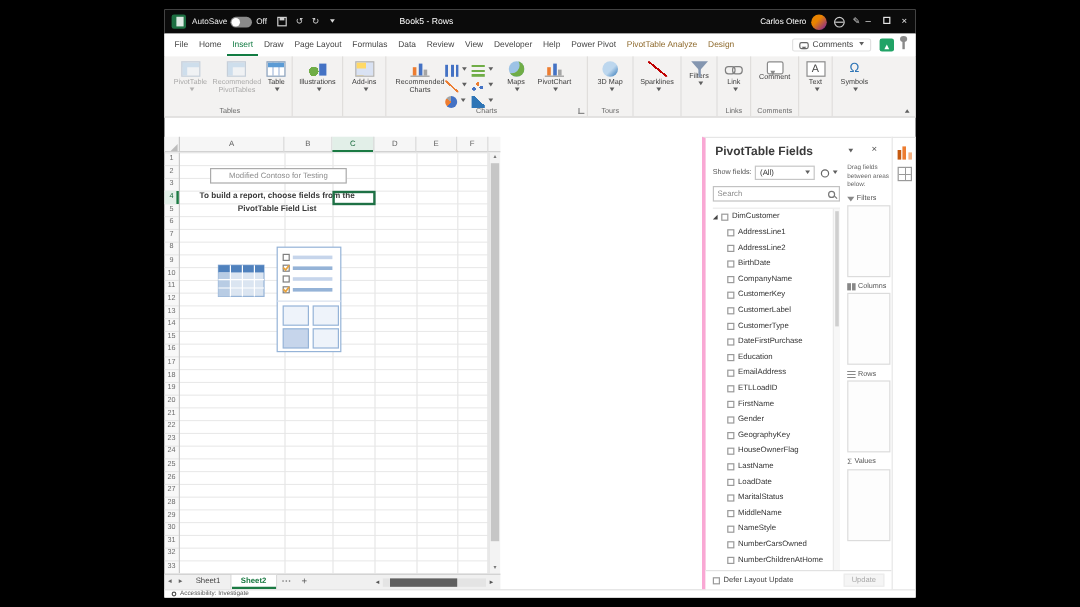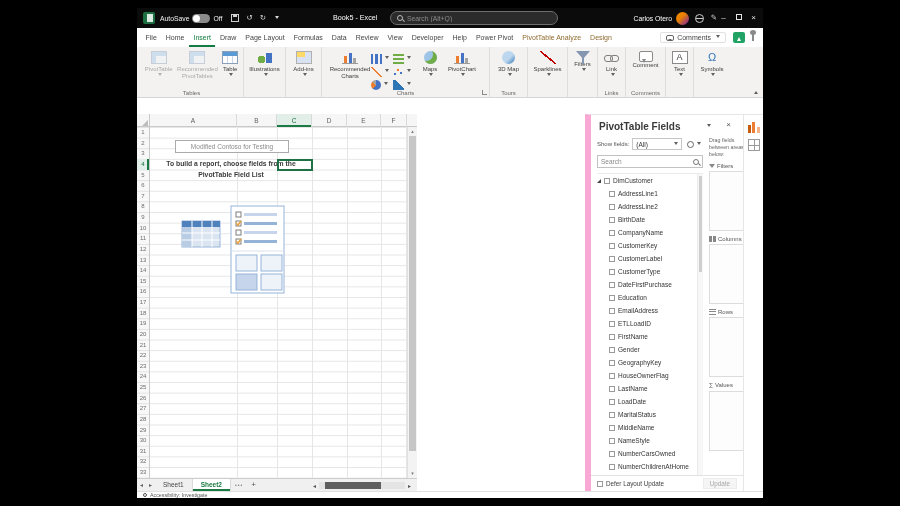--- a/index.html
+++ b/index.html
@@ -132,21 +132,21 @@
 .hscroll{position:absolute;right:3px;top:2px;width:104px;height:9px;display:flex;align-items:center}
 .hscroll .sa{font-size:5px;color:#555;padding:0 2px}
 .htrack{flex:1;height:7px;background:#e4e4e4;position:relative}
 .hthumb{position:absolute;left:6px;top:0;width:56px;height:7px;background:#5f5f5f}
 
 
 .statusbar{position:absolute;left:0;top:483px;width:626px;height:7px;background:#fff;border-top:1px solid #e0e0e0;display:flex;align-items:center;gap:3px;padding-left:6px;font-size:5.3px;color:#555}
 .acc-ic{width:4px;height:4px;border:1px solid #555;border-radius:50%;display:inline-block}
 
 
-.pane{position:absolute;left:448px;top:106px;width:158px;height:377px;background:#fff;border-left:6px solid #f9a8d4;border-top:1px solid #e6e6e6;font-size:6.5px;color:#333}
+.pane{position:absolute;left:448px;top:106px;width:158px;height:377px;background:#fff;border-left:3px solid #f9a8d4;border-top:1px solid #e6e6e6;font-size:6.5px;color:#333}
 .pane-title{position:absolute;left:8px;top:6px;font-size:10px;font-weight:bold;color:#3a3a3a}
 .pane-caret{position:absolute;right:32px;top:9px}
 .pane-close{position:absolute;right:12px;top:5px;font-size:8px;color:#555}
 .showfields{position:absolute;left:6px;top:22px;width:106px;height:14px;display:flex;align-items:center;gap:3px}
 .sf-label{font-size:6px;color:#555;flex:none}
 .sf-dd{flex:1;height:12px;border:1px solid #c6c6c6;background:#fff;display:flex;align-items:center;justify-content:space-between;padding:0 3px}
 .sf-gear{width:18px;height:12px;display:flex;align-items:center;gap:1px;justify-content:center}
 .gear{width:7px;height:7px;border:1.5px solid #666;border-radius:50%;display:inline-block}
 .psearch{position:absolute;left:6px;top:40px;width:106px;height:13px;border:1px solid #c2c2c2;background:#fff;display:flex;align-items:center;padding:0 3px}
 .psearch input{border:0;outline:0;flex:1;min-width:0;background:transparent;font-size:6.5px;font-family:inherit;color:#333}
@@ -188,25 +188,21 @@
           </span>
         <span>Off</span>
       </span>
       <span class="qa">
         <span class="disk"></span>
         <span class="glyph7">↺</span>
         <span class="glyph7">↻</span>
         <span class="caret" style="border-top-color:#d9d9d9"></span>
       </span>
     </div>
-    <span class="tb-title">Book5 - Excel</span>
-    <div class="tb-search">
-      <span class="mag"></span>
-      <input placeholder="Search (Alt+Q)" style="">
-    </div>
+    <span class="tb-title">Book5 - Rows</span>
     <div class="tb-user">
       <span>Carlos Otero</span>
       <span class="avatar"></span>
     </div>
     <div class="tb-extra">
       <span class="globe"></span>
       <span class="glyph7">✎</span>
     </div>
     <div class="tb-controls">
       <span class="wc">–</span>

